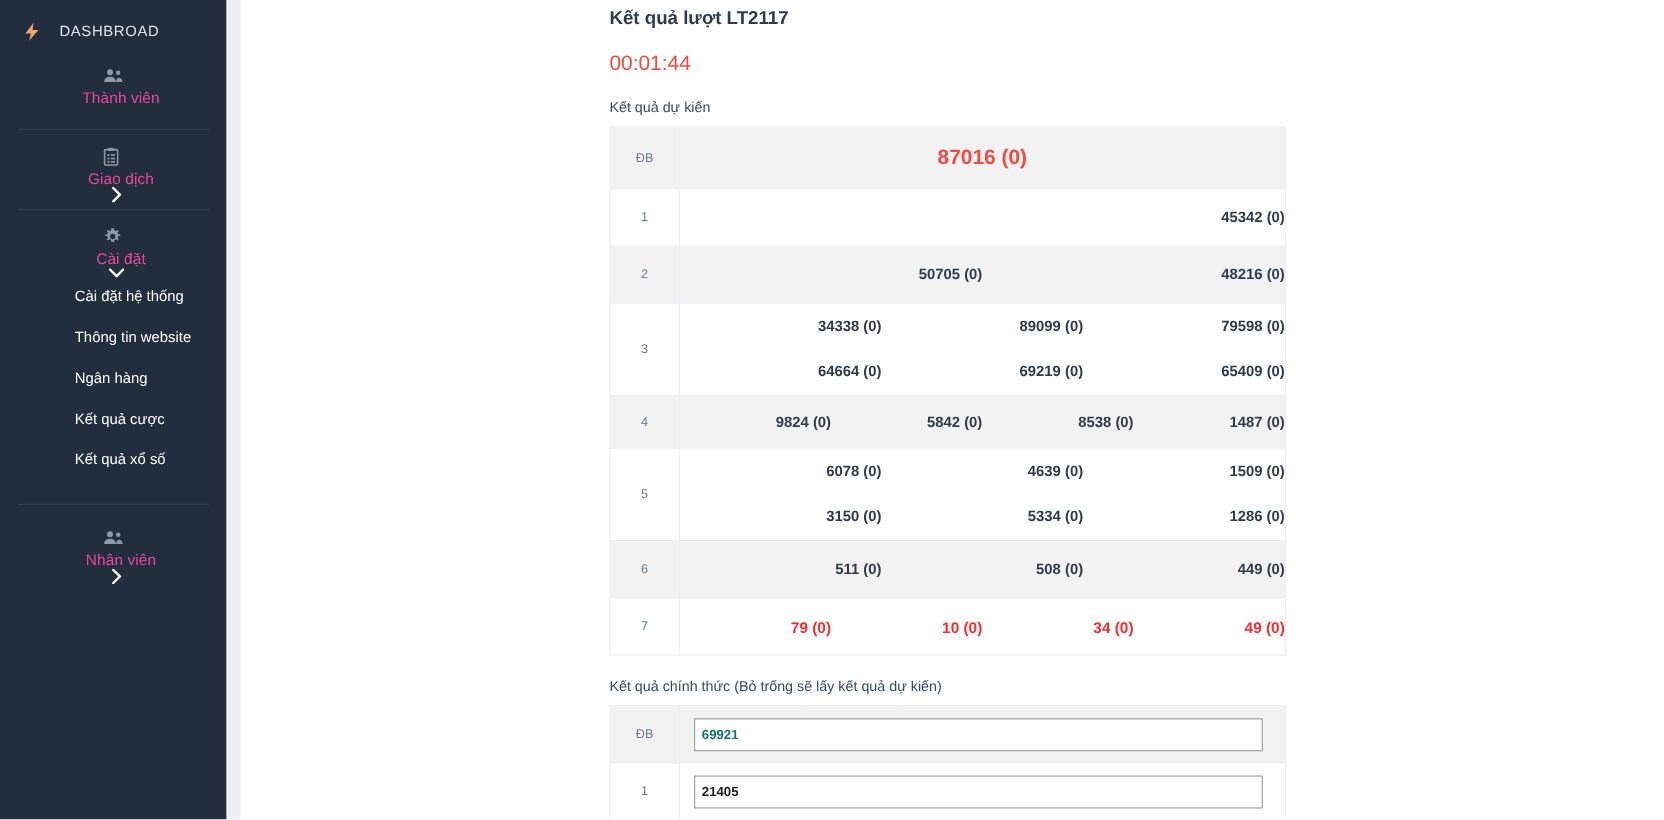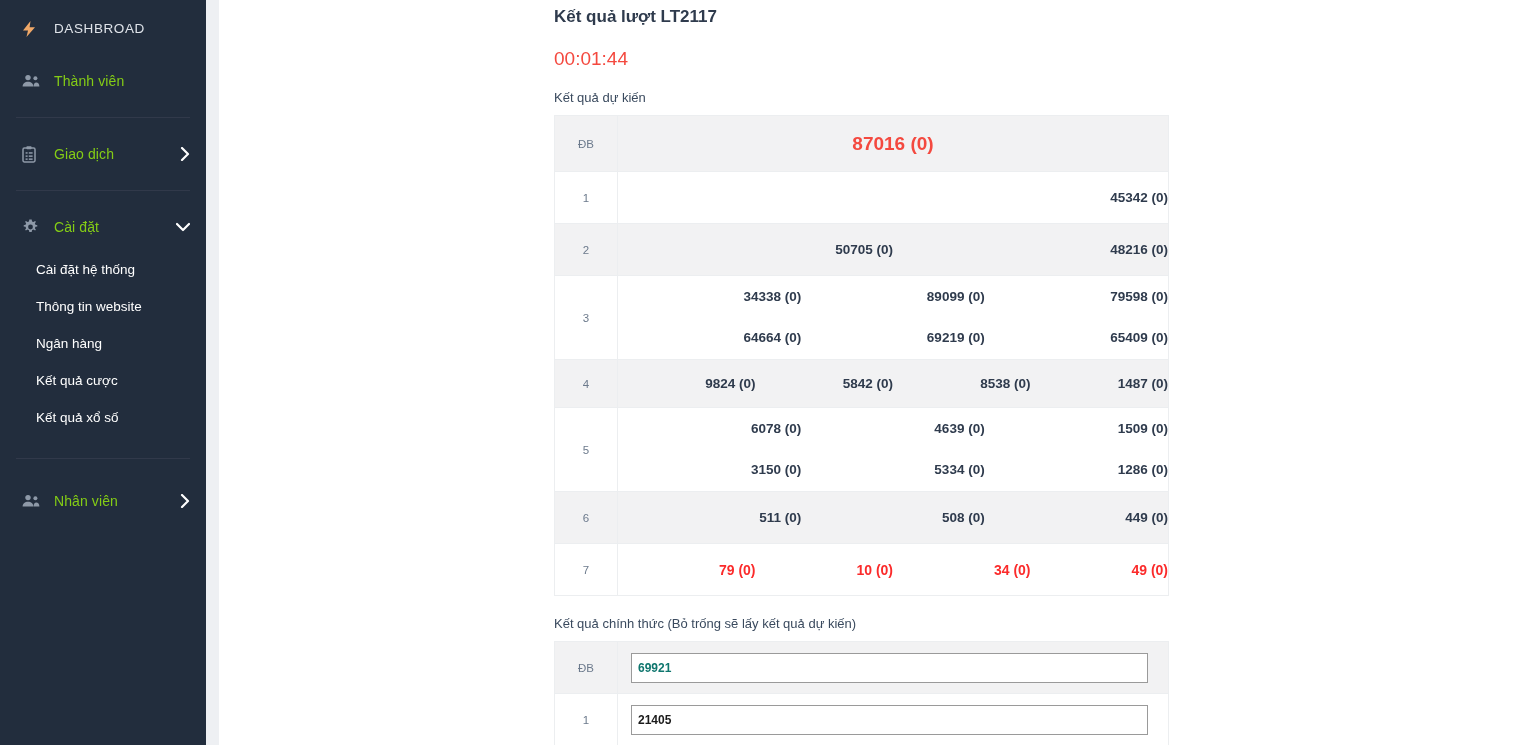--- a/index.html
+++ b/index.html
@@ -19,24 +19,25 @@
     background: #222d3d;
     flex: 0 0 206px;
     padding-top: 0;
     overflow: hidden;
   }
   .nav-item {
     display: flex;
     align-items: center;
     height: 48px;
     padding: 0 16px 0 22px;
-    color: #84cc16;
+    color: #ec4899;
     font-size: 14px;
     cursor: pointer;
     position: relative;
+    flex-direction: column;
   }
   .nav-item .ico {
     width: 24px;
     flex: 0 0 24px;
     display: flex;
     align-items: center;
     justify-content: flex-start;
     color: #8e99a8;
   }
   .nav-item .ico svg { display: block; }
@@ -66,21 +67,21 @@
 
   .nav-sep {
     height: 1px;
     background: #31394a;
     margin: 12px 16px 12px 16px;
   }
   .sub-item {
     display: flex;
     align-items: center;
     height: 37px;
-    padding-left: 36px;
+    padding-left: 68px;
     color: #ffffff;
     font-size: 13.5px;
     cursor: pointer;
     white-space: nowrap;
   }
 
   
   #gutter {
     width: 13px;
     flex: 0 0 13px;

